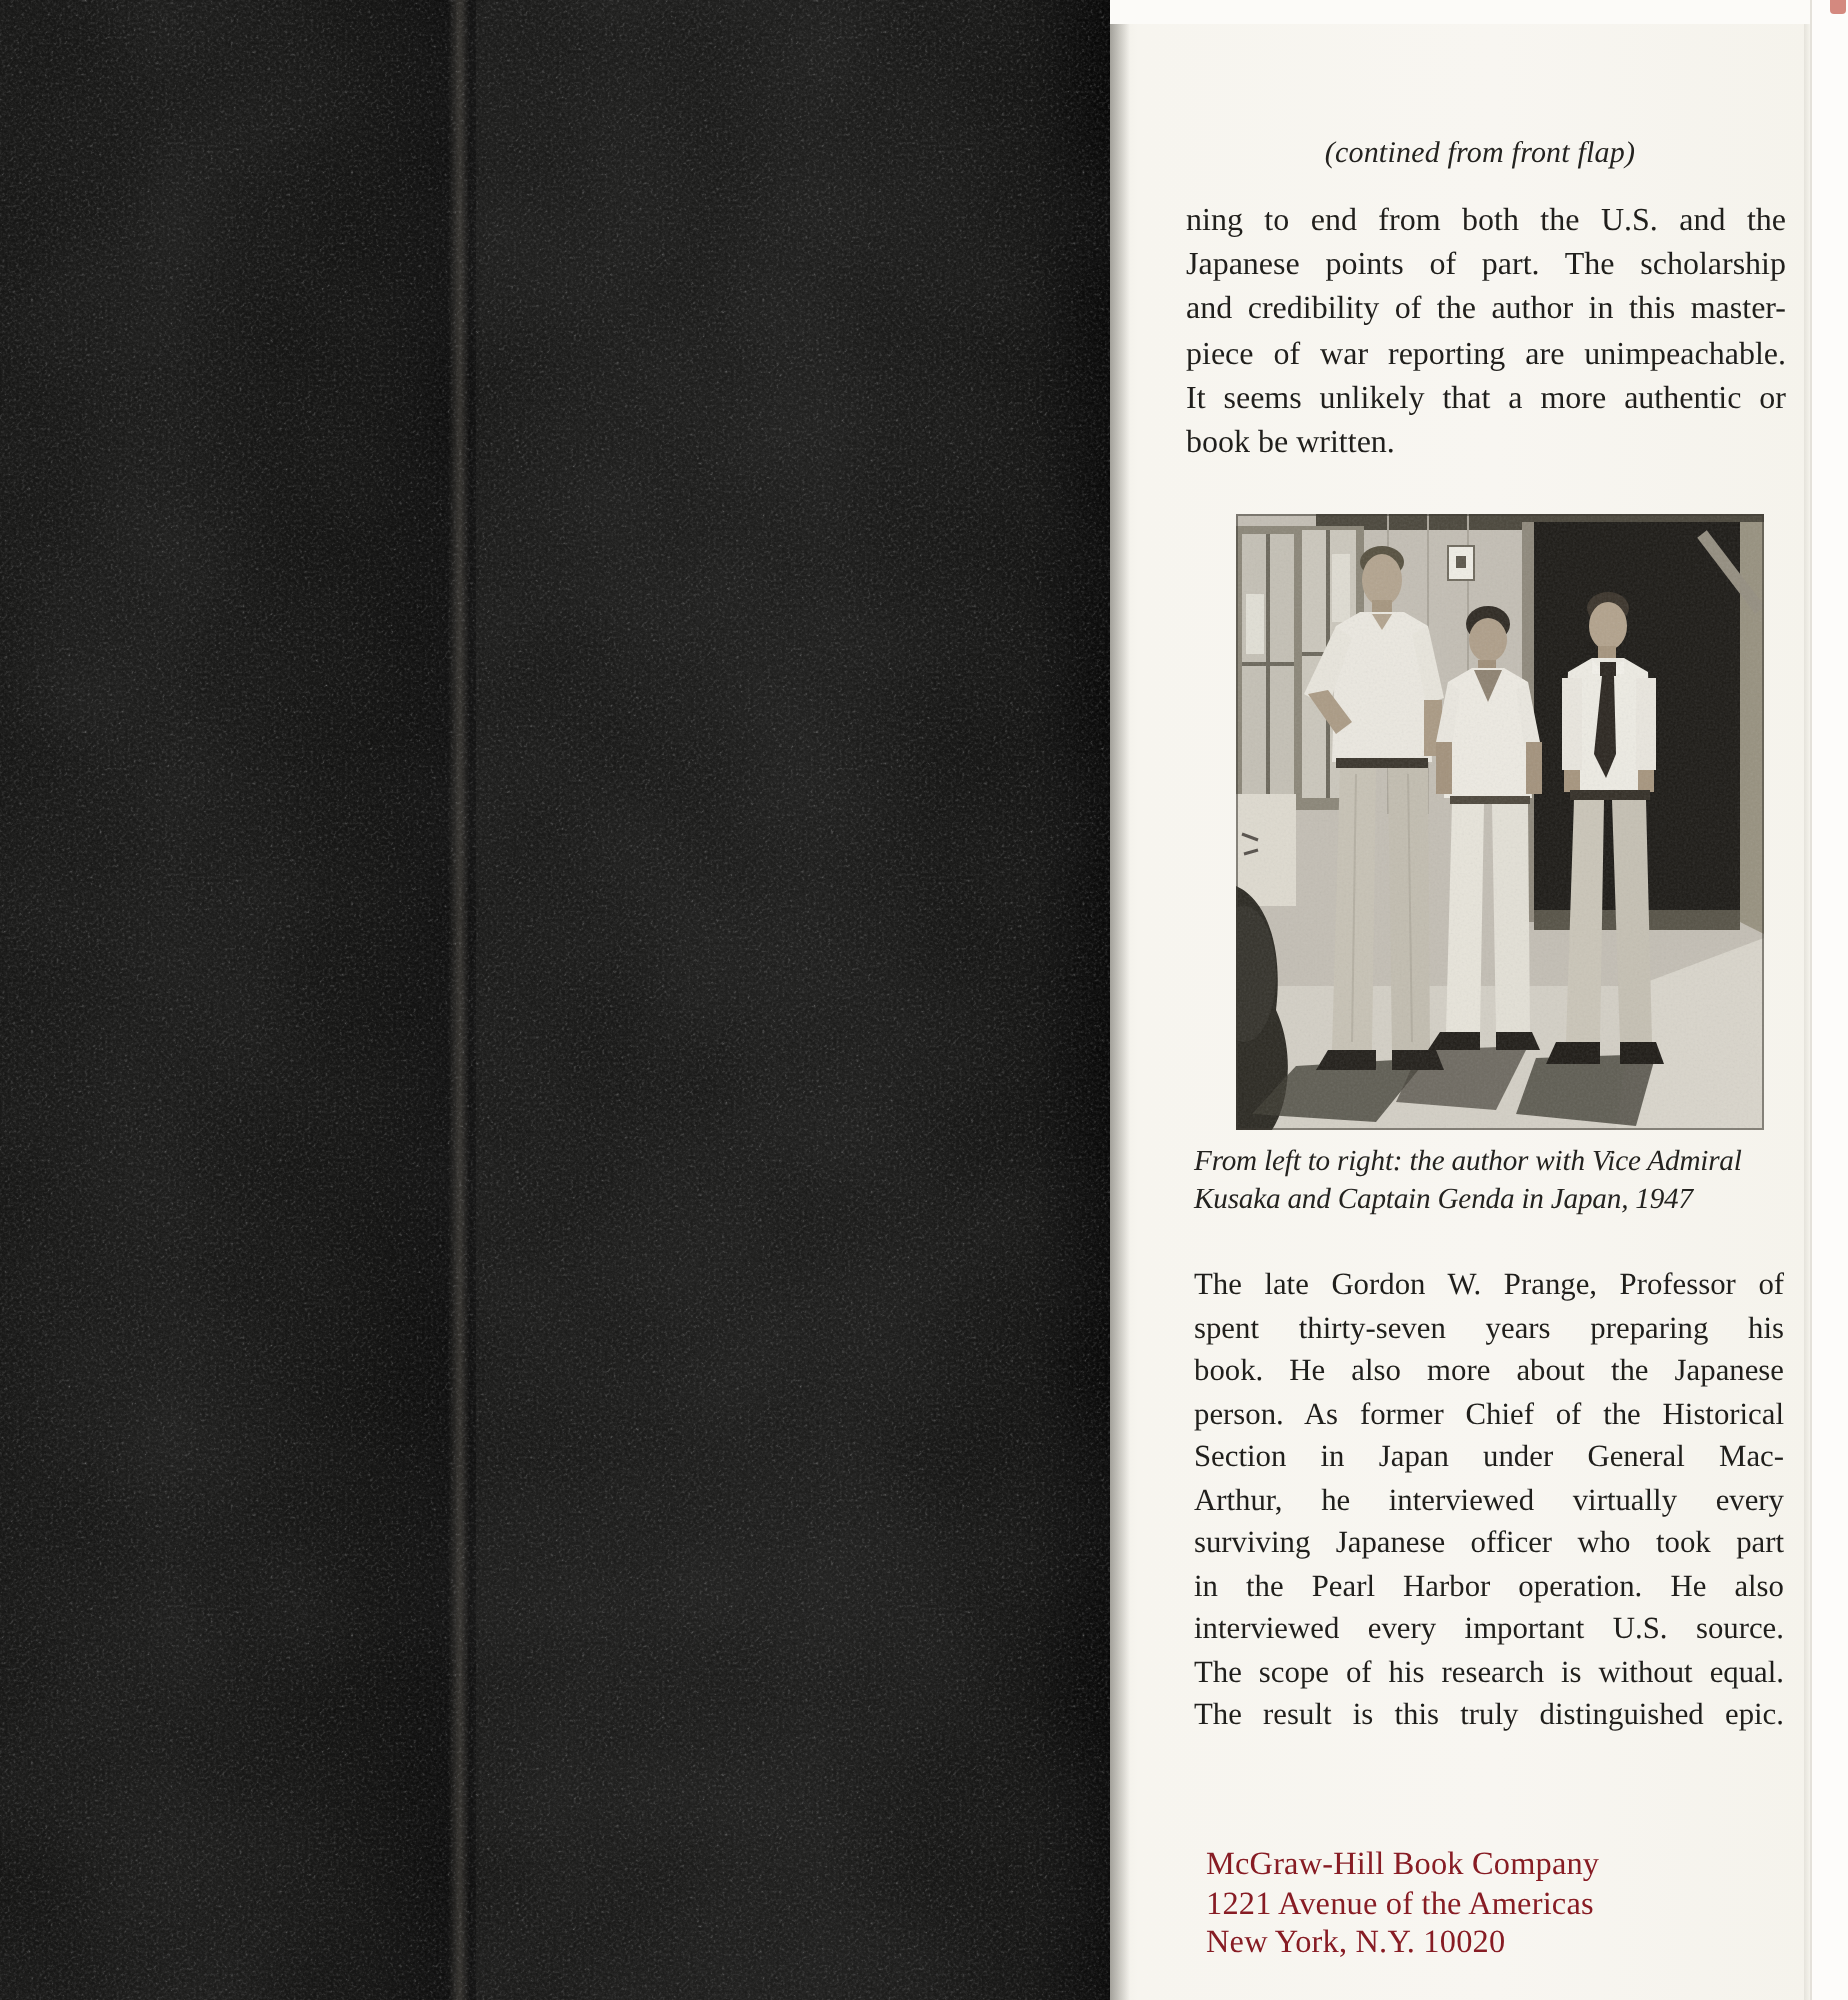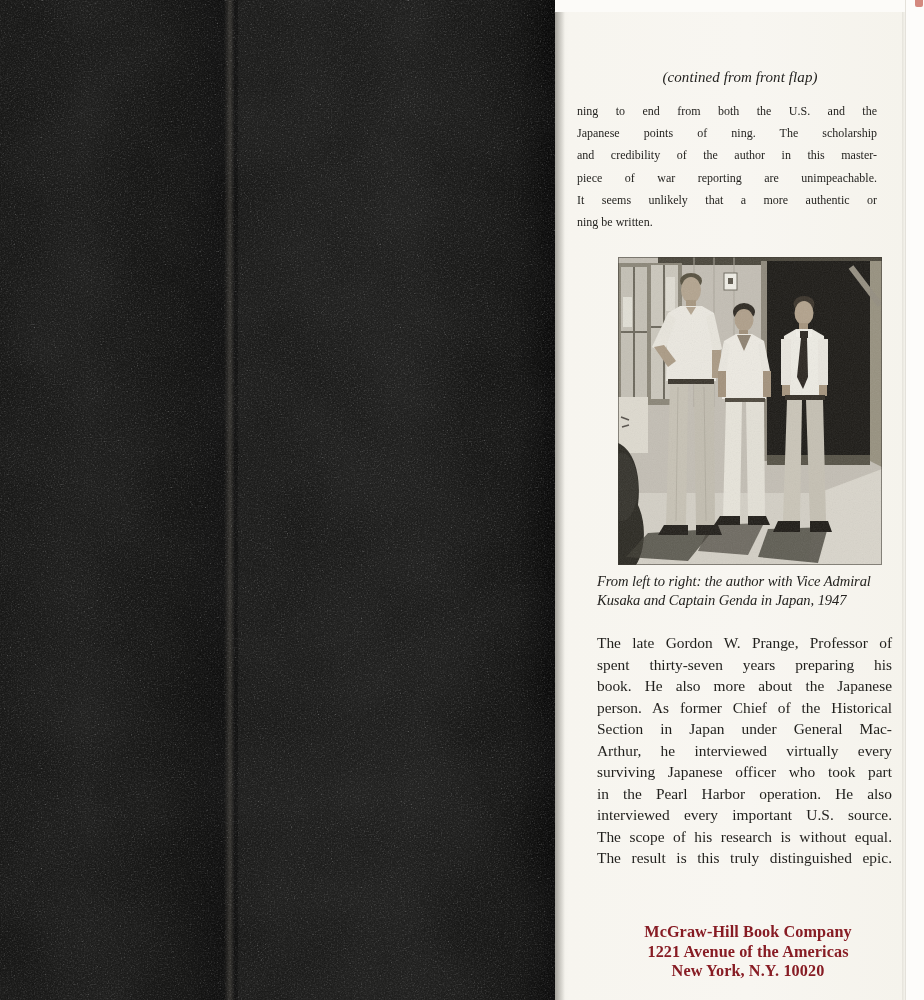--- a/index.html
+++ b/index.html
@@ -31,35 +31,35 @@
   .crease{position:absolute;left:347px;top:0;width:3px;height:1000px;
           background:linear-gradient(90deg,rgba(90,85,70,.10),rgba(90,85,70,0));}
   .backdrop-right{position:absolute;left:905px;top:0;width:19px;height:1000px;background:#fdfcfa;
                   border-left:1px solid rgba(180,174,158,.35);}
   .artifact{position:absolute;left:915px;top:0;width:8px;height:7px;background:#c96b60;opacity:.8;border-radius:0 0 2px 2px;}
 
   .note{position:absolute;left:35px;top:57px;width:300px;text-align:center;
         font-style:italic;font-size:15px;letter-spacing:.1px;color:#242320;}
 
   .para .jline{text-align:justify;text-align-last:justify;white-space:normal;}
-  .para1{position:absolute;left:22px;top:88px;width:300px;font-size:12px;line-height:22.2px;color:#201f1c;}
+  .para1{position:absolute;left:38px;top:88px;width:300px;font-size:16px;line-height:22.2px;color:#201f1c;}
   .para1 .jline:last-child{text-align-last:left;}
 
   .photo{position:absolute;left:63px;top:245px;width:264px;height:308px;margin:0;padding:0;}
   .photo svg{display:block;}
 
   .caption{position:absolute;left:42px;top:560px;width:302px;
            font-style:italic;font-size:14.6px;line-height:19px;letter-spacing:-.1px;color:#242320;}
 
   .para2{position:absolute;left:42px;top:620px;width:295px;font-size:15.4px;line-height:21.5px;color:#201f1c;}
   .para2 .b{font-weight:400;}
   .biolines .jline{text-align:justify;text-align-last:justify;}
 
   .publisher{position:absolute;left:48px;top:911px;width:290px;
-             font-weight:700;font-size:16.2px;line-height:19.6px;letter-spacing:.1px;text-align:center;}
+             font-weight:400;font-size:16.2px;line-height:19.6px;letter-spacing:.1px;}
 </style>
 </head>
 <body>
 
 <div class="page">
 
   <div class="cover">
     <div class="board"></div>
     <div class="seam"></div>
     <div class="cloth"></div>
@@ -83,25 +83,25 @@
   </div>
 
   <div class="flap">
     <div class="edge-shadow"></div>
     <div class="crease"></div>
 
     <div class="note">(contined from front flap)</div>
 
     <div class="para para1">
         <div class="jline">ning to end from both the U.S. and the</div>
-        <div class="jline">Japanese points of ning. The scholarship</div>
+        <div class="jline">Japanese points of part. The scholarship</div>
         <div class="jline">and credibility of the author in this master-</div>
         <div class="jline">piece of war reporting are unimpeachable.</div>
         <div class="jline">It seems unlikely that a more authentic or</div>
-        <div class="jline">ning be written.</div>
+        <div class="jline">book be written.</div>
       </div>
 
     <figure class="photo">
       <svg viewBox="0 0 264 308" width="264" height="308" xmlns="http://www.w3.org/2000/svg">
         <filter id="photo-grain" x="0" y="0" width="100%" height="100%">
           <feTurbulence type="fractalNoise" baseFrequency="0.9" numOctaves="2" seed="3"></feTurbulence>
           <feColorMatrix type="saturate" values="0"></feColorMatrix>
         </filter>
 
         <rect width="264" height="308" fill="#c3beb4"></rect>

